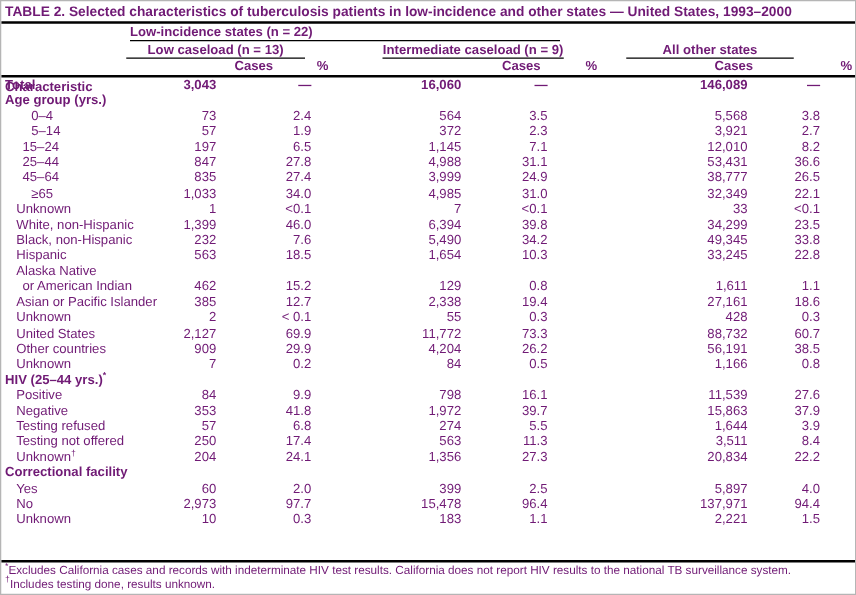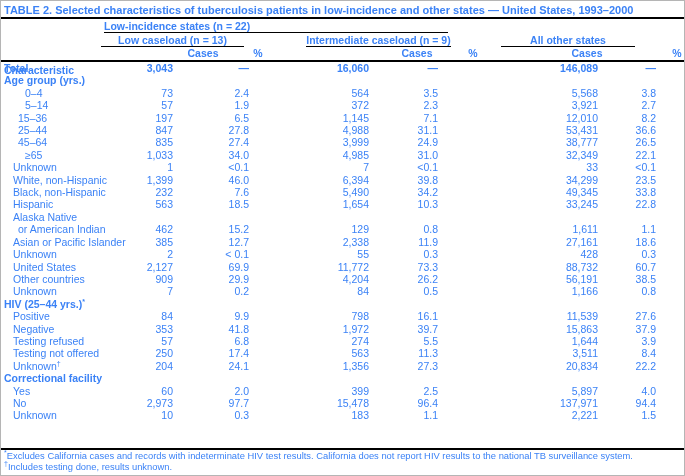--- a/index.html
+++ b/index.html
@@ -4,21 +4,21 @@
 <style>
   * { margin: 0; padding: 0; box-sizing: border-box; }
   html, body { background: #e8e8e8; }
   #page {
     position: relative;
     width: 685px;
     height: 476px;
     background: #ffffff;
     border: 1px solid #b5b5b5;
     font-family: "Liberation Sans", sans-serif;
-    color: #3b82f6;
+    color: #701a75;
     overflow: hidden;
   }
   .title {
     position: absolute;
     top: 3px; left: 3px; right: 2px;
     font-size: 11px;
     font-weight: bold;
     line-height: 13px;
     white-space: nowrap;
   }
@@ -151,21 +151,21 @@
           <td class="lbl ind3">5–14</td>
           <td class="num">57</td>
           <td class="num">1.9</td>
           <td class="num">372</td>
           <td class="num">2.3</td>
           <td class="num">3,921</td>
           <td class="num">2.7</td>
           <td></td>
         </tr>
         <tr>
-          <td class="lbl ind2">15–36</td>
+          <td class="lbl ind2">15–24</td>
           <td class="num">197</td>
           <td class="num">6.5</td>
           <td class="num">1,145</td>
           <td class="num">7.1</td>
           <td class="num">12,010</td>
           <td class="num">8.2</td>
           <td></td>
         </tr>
         <tr>
           <td class="lbl ind2">25–44</td>
@@ -255,21 +255,21 @@
           <td class="num">0.8</td>
           <td class="num">1,611</td>
           <td class="num">1.1</td>
           <td></td>
         </tr>
         <tr>
           <td class="lbl ind1">Asian or Pacific Islander</td>
           <td class="num">385</td>
           <td class="num">12.7</td>
           <td class="num">2,338</td>
-          <td class="num">11.9</td>
+          <td class="num">19.4</td>
           <td class="num">27,161</td>
           <td class="num">18.6</td>
           <td></td>
         </tr>
         <tr>
           <td class="lbl ind1">Unknown</td>
           <td class="num">2</td>
           <td class="num">&lt; 0.1</td>
           <td class="num">55</td>
           <td class="num">0.3</td>

